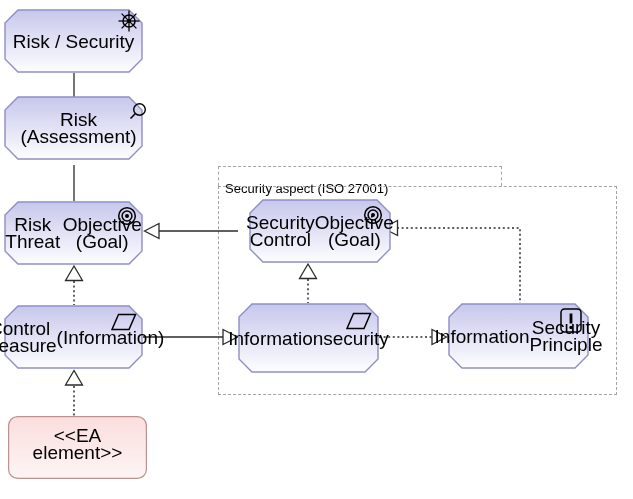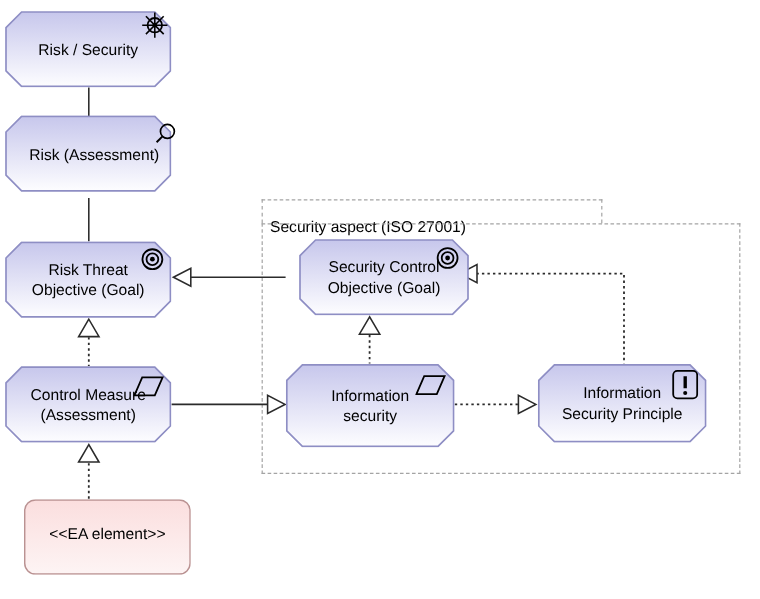--- a/index.html
+++ b/index.html
@@ -1,21 +1,21 @@
 <!DOCTYPE html>
 <html><head>
 <meta charset="utf-8">
 <style>
   html,body{margin:0;padding:0;background:#fff;}
   .canvas{position:relative;width:633px;height:499px;background:#ffffff;overflow:hidden;
           font-family:"Liberation Sans",sans-serif;}
   .node{position:absolute;}
   .node .shape{position:absolute;left:0;top:0;}
-  .label{position:absolute;inset:0;display:flex;flex-direction:column;align-items:center;
-         justify-content:center;text-align:center;font-size:13px;line-height:17px;color:#000;}
+  .label{position:absolute;inset:0;display:flex;flex-direction:row;align-items:center;
+         justify-content:center;text-align:center;font-size:19px;line-height:17px;color:#000;}
   .icon{position:absolute;}
   .group-tab{position:absolute;left:218px;top:166px;width:284px;height:20px;
              border:1px dashed #a4a4a4;border-bottom:none;box-sizing:border-box;}
   .group-label{position:absolute;left:6px;top:14px;font-size:13px;color:#000;white-space:nowrap;}
   .group-body{position:absolute;left:218px;top:186px;width:399px;height:209px;
               border:1px dashed #a4a4a4;box-sizing:border-box;}
   .connectors{position:absolute;left:0;top:0;}
   .solid{stroke:#2b2b2b;stroke-width:1.3;}
   .dotted{stroke:#2b2b2b;stroke-width:1.5;stroke-dasharray:2,2.6;fill:none;}
   .openhead{fill:#ffffff;stroke:#2b2b2b;stroke-width:1.3;}
@@ -125,28 +125,28 @@
       <circle cx="12" cy="12" r="2" fill="#000"></circle>
     </svg>
   </div>
 
   <div class="node" style="left:4px;top:305px;width:139px;height:64px">
     <svg class="shape" width="139" height="64">
       <path d="M14 1 H125 L138 14 V50 L125 63 H14 L1 50 V14 Z" fill="url(#gNode)" stroke="#8e8ec4" stroke-width="1.4"></path>
     </svg>
     <div class="label">
       <span>Control Measure</span>
-      <span>(Assessment)</span>
+      <span>(Information)</span>
     </div>
     <svg class="icon" style="right:6px;top:8px" width="26" height="18">
       <polygon class="iconstroke" stroke-width="1.5" points="1,16.5 7.5,1.5 24.5,1.5 18,16.5"></polygon>
     </svg>
   </div>
 
-  <div class="node" style="left:20px;top:416px;width:139px;height:56px">
+  <div class="node" style="left:8px;top:416px;width:139px;height:56px">
     <svg class="shape" width="139" height="63">
       <rect x="0.6" y="0.6" width="137.8" height="61.8" rx="9" fill="url(#gEa)" stroke="#ba9292" stroke-width="1.2"></rect>
     </svg>
     <div class="label">
       <span>&lt;&lt;EA element&gt;&gt;</span>
     </div>
   </div>
 
   <div class="node" style="left:249px;top:199px;width:142px;height:64px">
     <svg class="shape" width="142" height="64">

